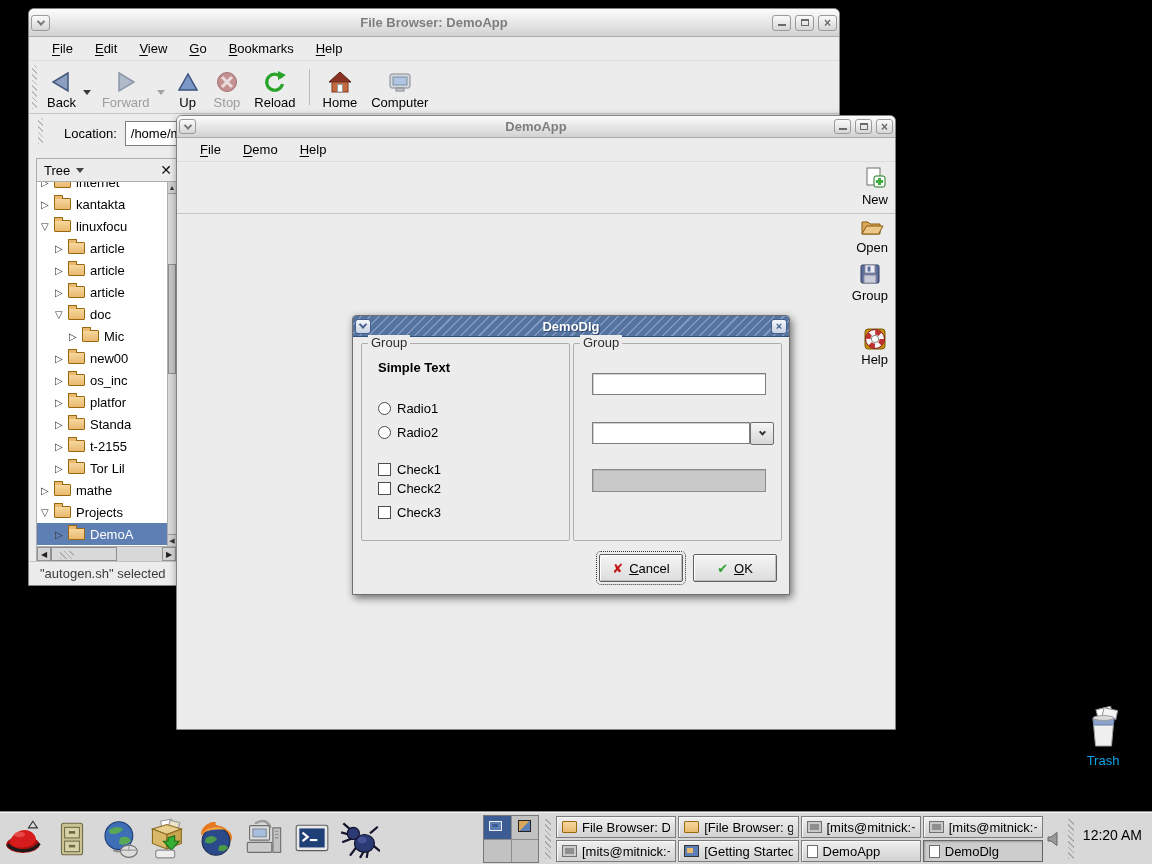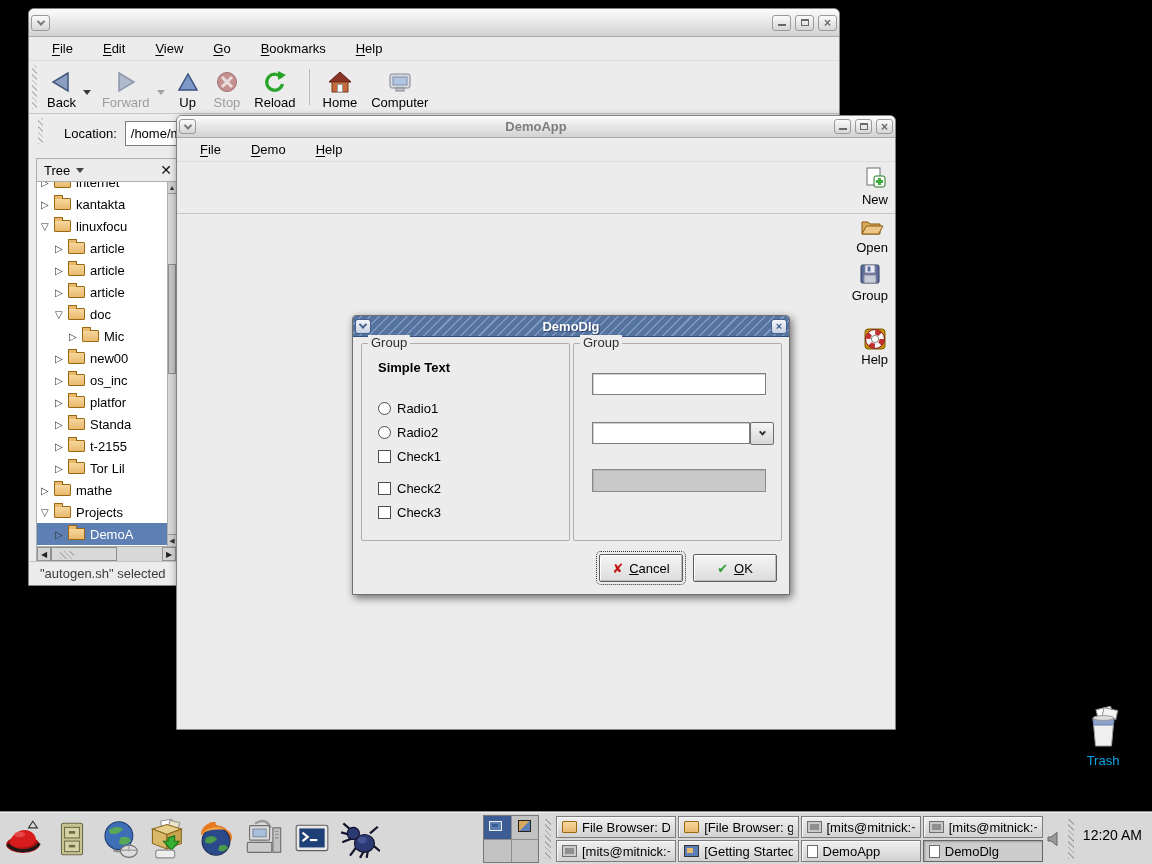--- a/index.html
+++ b/index.html
@@ -23,21 +23,21 @@
   .tb-btn {
     position:relative; z-index:2; width:19px; height:16px; margin:0 2px;
     background:linear-gradient(#FBFBFB,#D6D6D6); border:1px solid #9A9A9A;
     border-radius:3px; display:flex; align-items:center; justify-content:center;
     color:#6A6A6A; font-size:11px; line-height:1;
   }
   .chev { width:6px; height:6px; border-right:2px solid #777; border-bottom:2px solid #777; transform:rotate(45deg) translate(-1px,-1px); }
   .glyph-min { width:8px; height:2px; background:#6A6A6A; margin-top:5px; }
   .glyph-max { width:8px; height:7px; border:1px solid #6A6A6A; border-top-width:2px; }
   .glyph-close { font-weight:bold; font-size:12px; color:#6A6A6A; }
-  .menubar { display:flex; align-items:center; height:24px; padding-left:14px; gap:12px; border-bottom:1px solid #DDD; }
+  .menubar { display:flex; align-items:center; height:24px; padding-left:14px; gap:4px; border-bottom:1px solid #DDD; }
   .menu-item { padding:3px 9px; cursor:default; }
   .menu-item u { text-underline-offset:2px; }
   .grip { width:5px; align-self:stretch; margin:4px 3px; background:repeating-linear-gradient(45deg,#B9B9B9 0 1px,transparent 1px 4px); }
   .toolbar { display:flex; align-items:flex-end; border-bottom:1px solid #C6C6C6; }
   .tool-item { display:flex; flex-direction:column; align-items:center; padding:4px 7px 3px; }
   .tool-item .ic { height:26px; display:flex; align-items:center; }
   .tool-item.disabled .lbl { color:#9C9C9C; }
   .tool-sep { width:1px; background:#B9B9B9; margin:8px 6px; align-self:stretch; }
   .drop-chev { width:0; height:0; border:4px solid transparent; border-top:5px solid #3A3A3A; margin:0 4px 14px 0; }
   .drop-chev.dim { border-top-color:#A2A2A2; }
@@ -163,20 +163,21 @@
 </head>
 <body>
 
 <div id="desktop">
 
   <div class="window" id="fb">
     <div class="titlebar">
       <div class="tb-btn">
           <span class="chev"></span>
         </div>
+      <div class="title">File Browser: DemoApp</div>
       <div style="margin-left:auto;display:flex;">
         <div class="tb-btn">
             <span class="glyph-min"></span>
           </div>
         <div class="tb-btn">
             <span class="glyph-max"></span>
           </div>
         <div class="tb-btn">
             <span class="glyph-close">×</span>
           </div>
@@ -470,21 +471,21 @@
             <span class="radio"></span>
             <span>Radio1</span>
           </div>
           <div class="choice-row" style="top: 80px;">
             <span class="radio"></span>
             <span>Radio2</span>
           </div>
         </div>
       <div id="check-list">
 
-      <div class="choice-row checked" style="top: 104px;">
+      <div class="choice-row checked" style="top: 117px;">
             <span class="checkbox"></span>
             <span>Check1</span>
           </div>
           <div class="choice-row" style="top: 136px;">
             <span class="checkbox"></span>
             <span>Check2</span>
           </div>
           <div class="choice-row checked" style="top: 160px;">
             <span class="checkbox"></span>
             <span>Check3</span>

